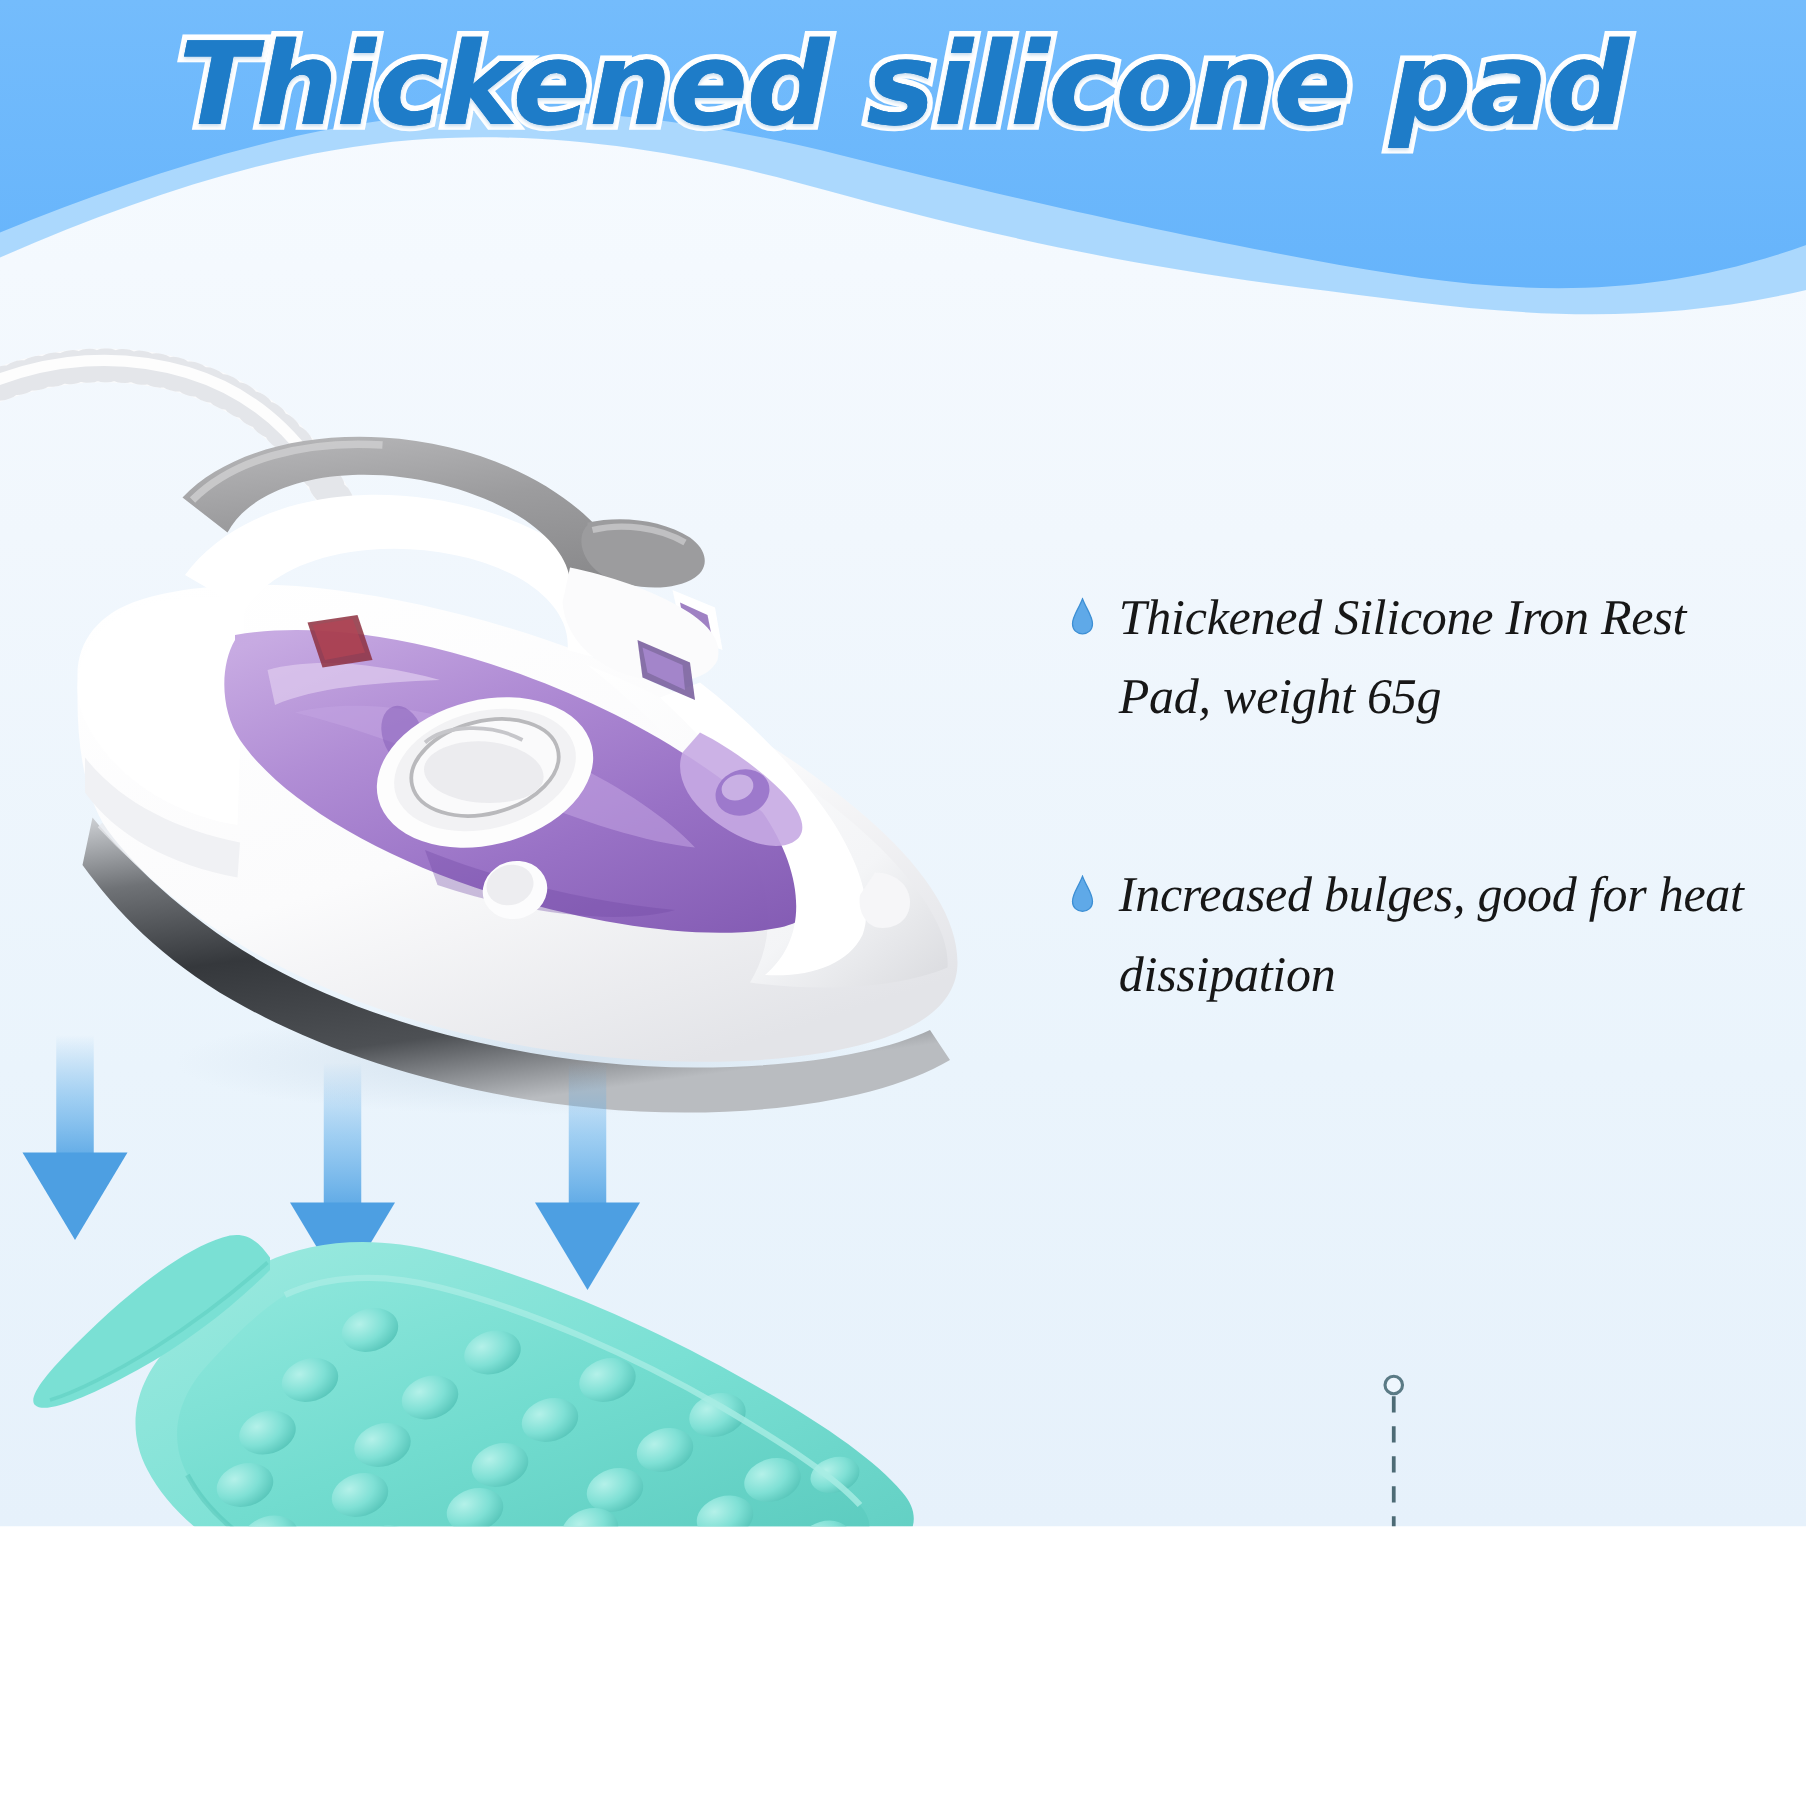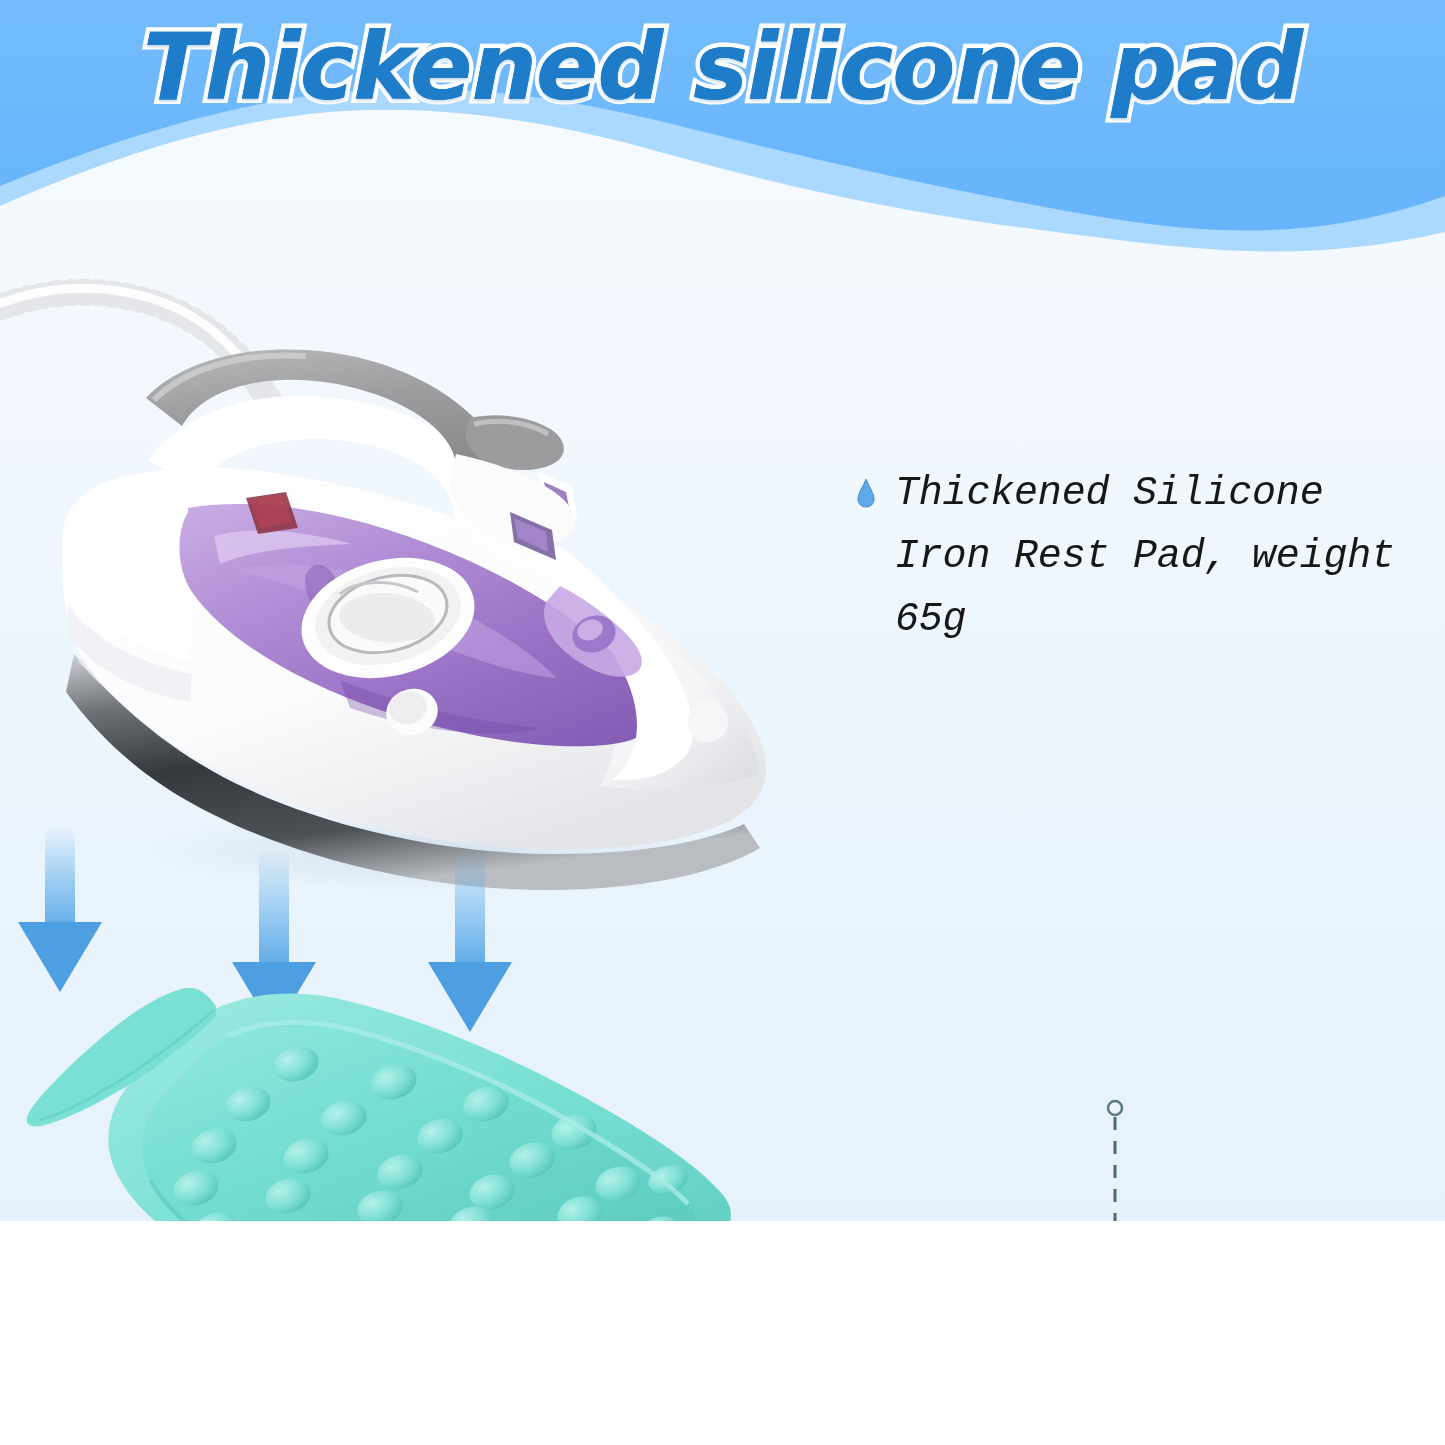--- a/index.html
+++ b/index.html
@@ -48,21 +48,21 @@
 
   
   .bullets{position:absolute;left:856px;top:462px;width:580px;}
   .bullet{
     display:flex;align-items:flex-start;
     margin-bottom:96px;
   }
   .bullet:last-child{margin-bottom:0;}
   .drop-icon{flex:0 0 auto;width:20px;margin-right:19px;margin-top:16px;}
   .bullet-text{
-    font-family:Liberation Mono, monospace;
+    font-family:Liberation Serif, serif;
     font-size:40px;line-height:1.58;font-style:italic;
     color:#171717;letter-spacing:-.2px;
     max-width:530px;
   }
 
   
   .callout{position:absolute;left:780px;top:1080px;width:400px;height:230px;}
 </style>
 </head>
 <body>
@@ -374,20 +374,26 @@
 
   <div class="bullets">
 
     <div class="bullet">
       <svg class="drop-icon" viewBox="0 0 20 30">
         <path d="M10,1 C13,9 18,15 18,21 C18,26 14.5,29 10,29 C5.5,29 2,26 2,21 C2,15 7,9 10,1 Z" fill="#5fa9e8" stroke="#3d8fd4" stroke-width="1"></path>
       </svg>
       <div class="bullet-text">Thickened Silicone Iron Rest Pad, weight 65g</div>
     </div>
 
+    <div class="bullet">
+      <svg class="drop-icon" viewBox="0 0 20 30">
+        <path d="M10,1 C13,9 18,15 18,21 C18,26 14.5,29 10,29 C5.5,29 2,26 2,21 C2,15 7,9 10,1 Z" fill="#5fa9e8" stroke="#3d8fd4" stroke-width="1"></path>
+      </svg>
+      <div class="bullet-text">Increased bulges, good for heat dissipation</div>
+    </div>
 
 
   </div>
 
   <div class="callout">
     <svg width="400" height="230" viewBox="0 0 400 230">
 
       <line x1="32" y1="170" x2="335" y2="170" stroke="#4d6b75" stroke-width="3" stroke-dasharray="13 11"></line>
 
       <line x1="335" y1="170" x2="335" y2="32" stroke="#4d6b75" stroke-width="3" stroke-dasharray="13 11"></line>

